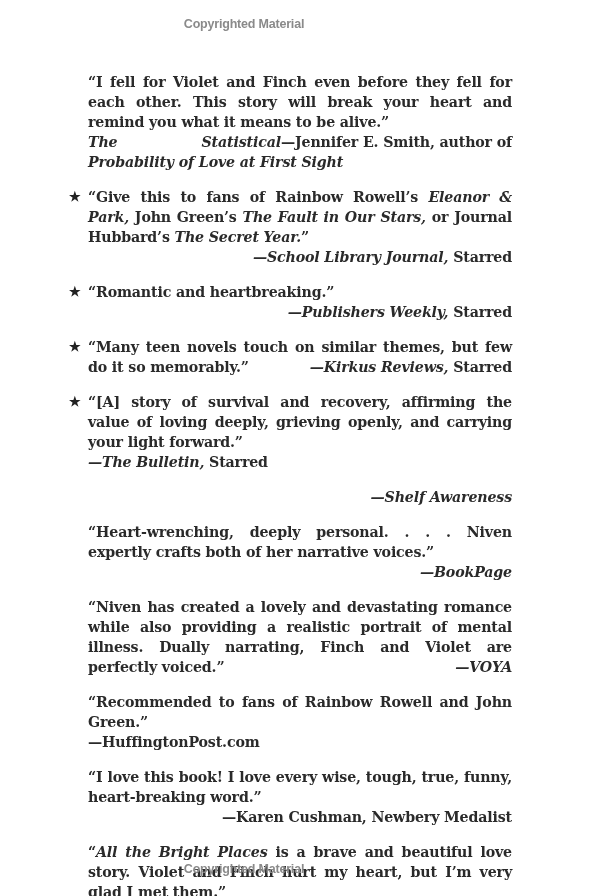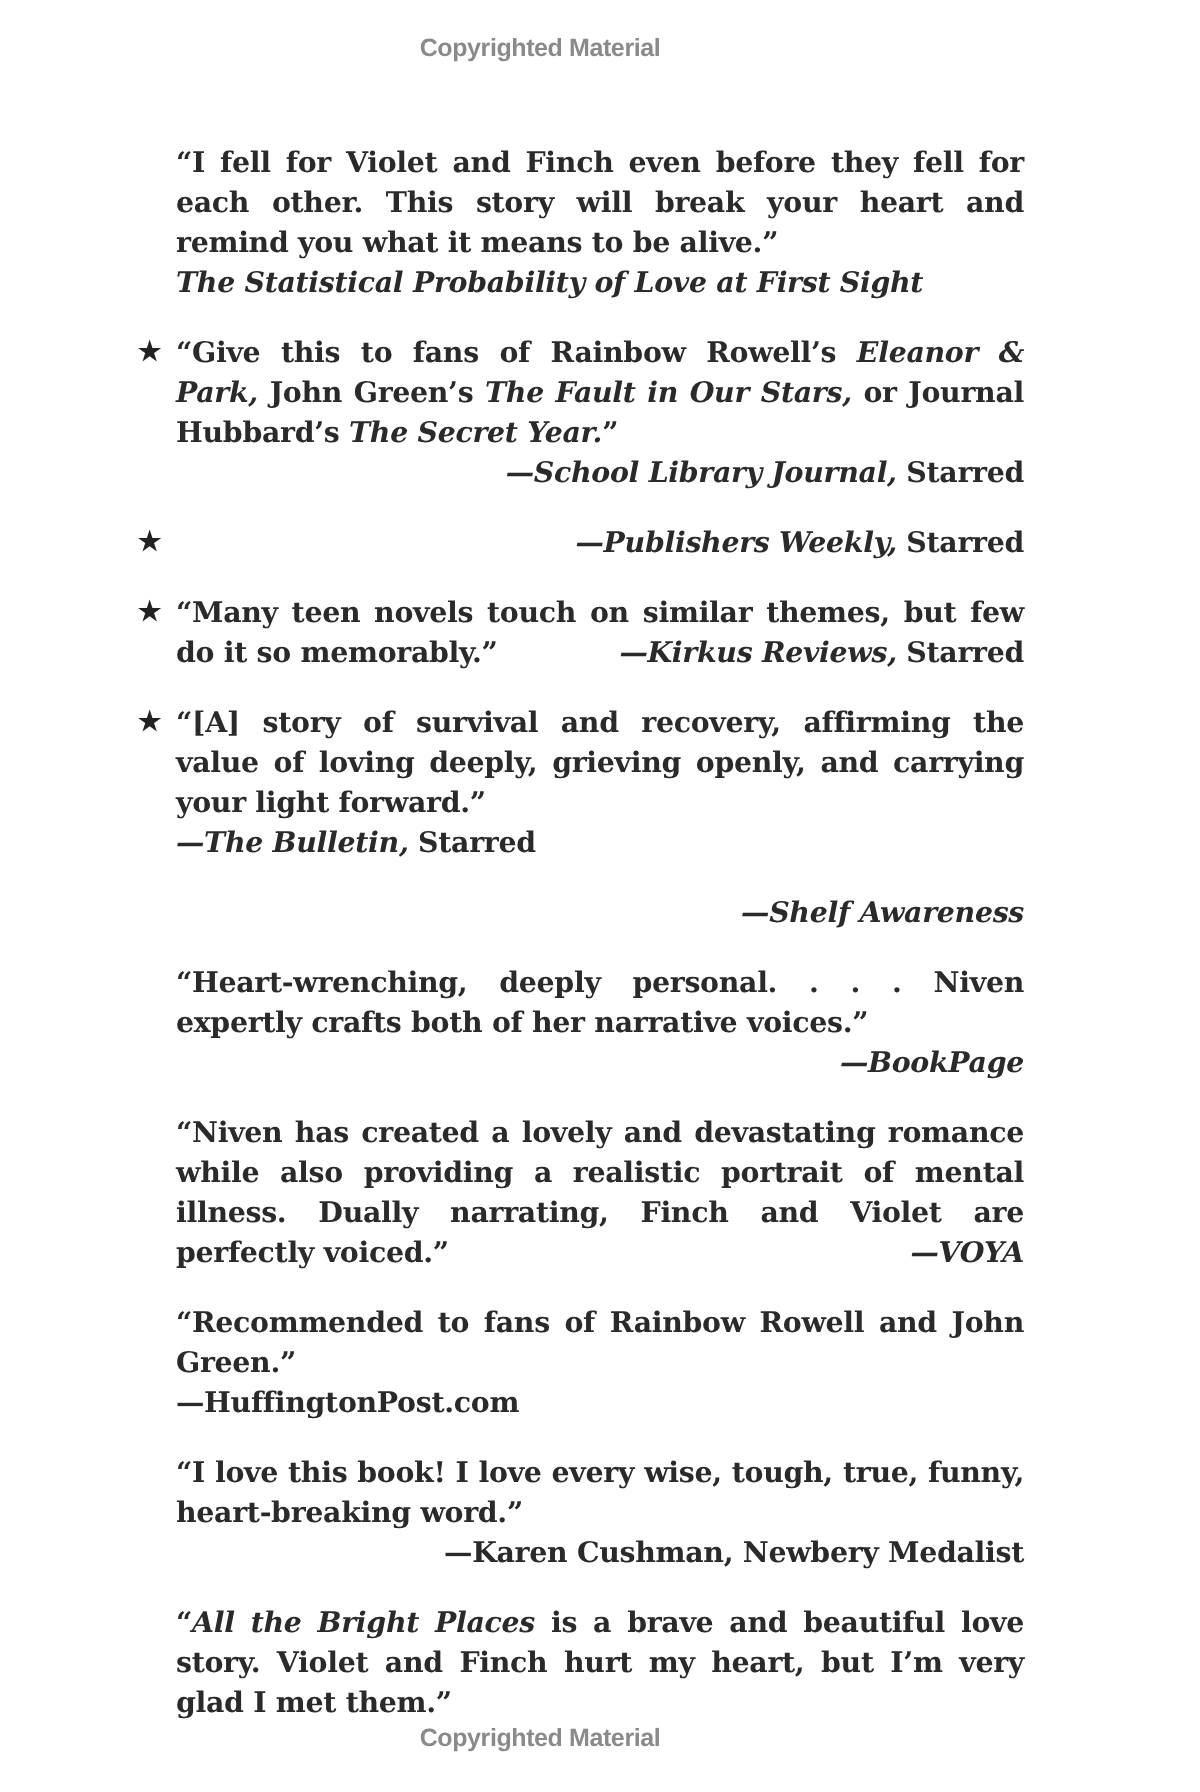--- a/index.html
+++ b/index.html
@@ -1,51 +1,53 @@
 <!DOCTYPE html>
 <html><head>
 <meta charset="utf-8">
 <style>
   html, body { margin: 0; padding: 0; background: #ffffff; }
   body { width: 600px; height: 896px; position: relative; overflow: hidden;
          font-family: "DejaVu Serif", "Liberation Serif", serif; color: #2a2a2a; }
   .watermark { position: absolute; left: 0; width: 488px; text-align: center;
                font-family: "Liberation Sans", sans-serif; font-weight: bold;
-               font-size: 12.5px; color: #8a8a8a; letter-spacing: -0.2px; padding-left: 26px; }
+               font-size: 12.5px; color: #8a8a8a; letter-spacing: -0.2px; }
   .wm-top { top: 17px; }
   .wm-bottom { top: 862px; }
   .page { position: absolute; left: 88px; top: 72px; width: 424px; }
   .blurb { position: relative; font-size: 14.2px; line-height: 20px;
            text-align: justify; margin-bottom: 15px; letter-spacing: -0.15px; font-weight: bold; }
   .star { position: absolute; left: -19px; top: 0; font-size: 13px; color: #222; }
   .attr { }
   .inline-attr { float: right; }
   i { font-style: italic; }
 </style>
 </head>
 <body>
 
 <div class="watermark wm-top">Copyrighted Material</div>
 
 <div class="page">
 
   <div class="blurb">
     <span>“I fell for Violet and Finch even before they fell for each other. This story will break your heart and remind you what it means to be alive.”</span>
+    <span class="inline-attr">—Jennifer E. Smith, author of</span>
     <div class="attr"><i>The Statistical Probability of Love at First Sight</i></div>
   </div>
 
   <div class="blurb">
     <span class="star">★</span>
     <span>“Give this to fans of Rainbow Rowell’s </span><i>Eleanor &amp; Park,</i><span> John Green’s </span><i>The Fault in Our Stars,</i><span> or Journal Hubbard’s </span><i>The Secret Year.</i><span>”</span>
     <span class="inline-attr"><i>—School Library Journal,</i><span> Starred</span></span>
     <div style="clear:both"></div>
   </div>
 
   <div class="blurb">
     <span class="star">★</span>
+    <span>“Romantic and heartbreaking.”</span>
     <span class="inline-attr"><i>—Publishers Weekly,</i><span> Starred</span></span>
     <div style="clear:both"></div>
   </div>
 
   <div class="blurb">
     <span class="star">★</span>
     <span>“Many teen novels touch on similar themes, but few do it so memorably.”</span>
     <span class="inline-attr"><i>—Kirkus Reviews,</i><span> Starred</span></span>
     <div style="clear:both"></div>
   </div>

